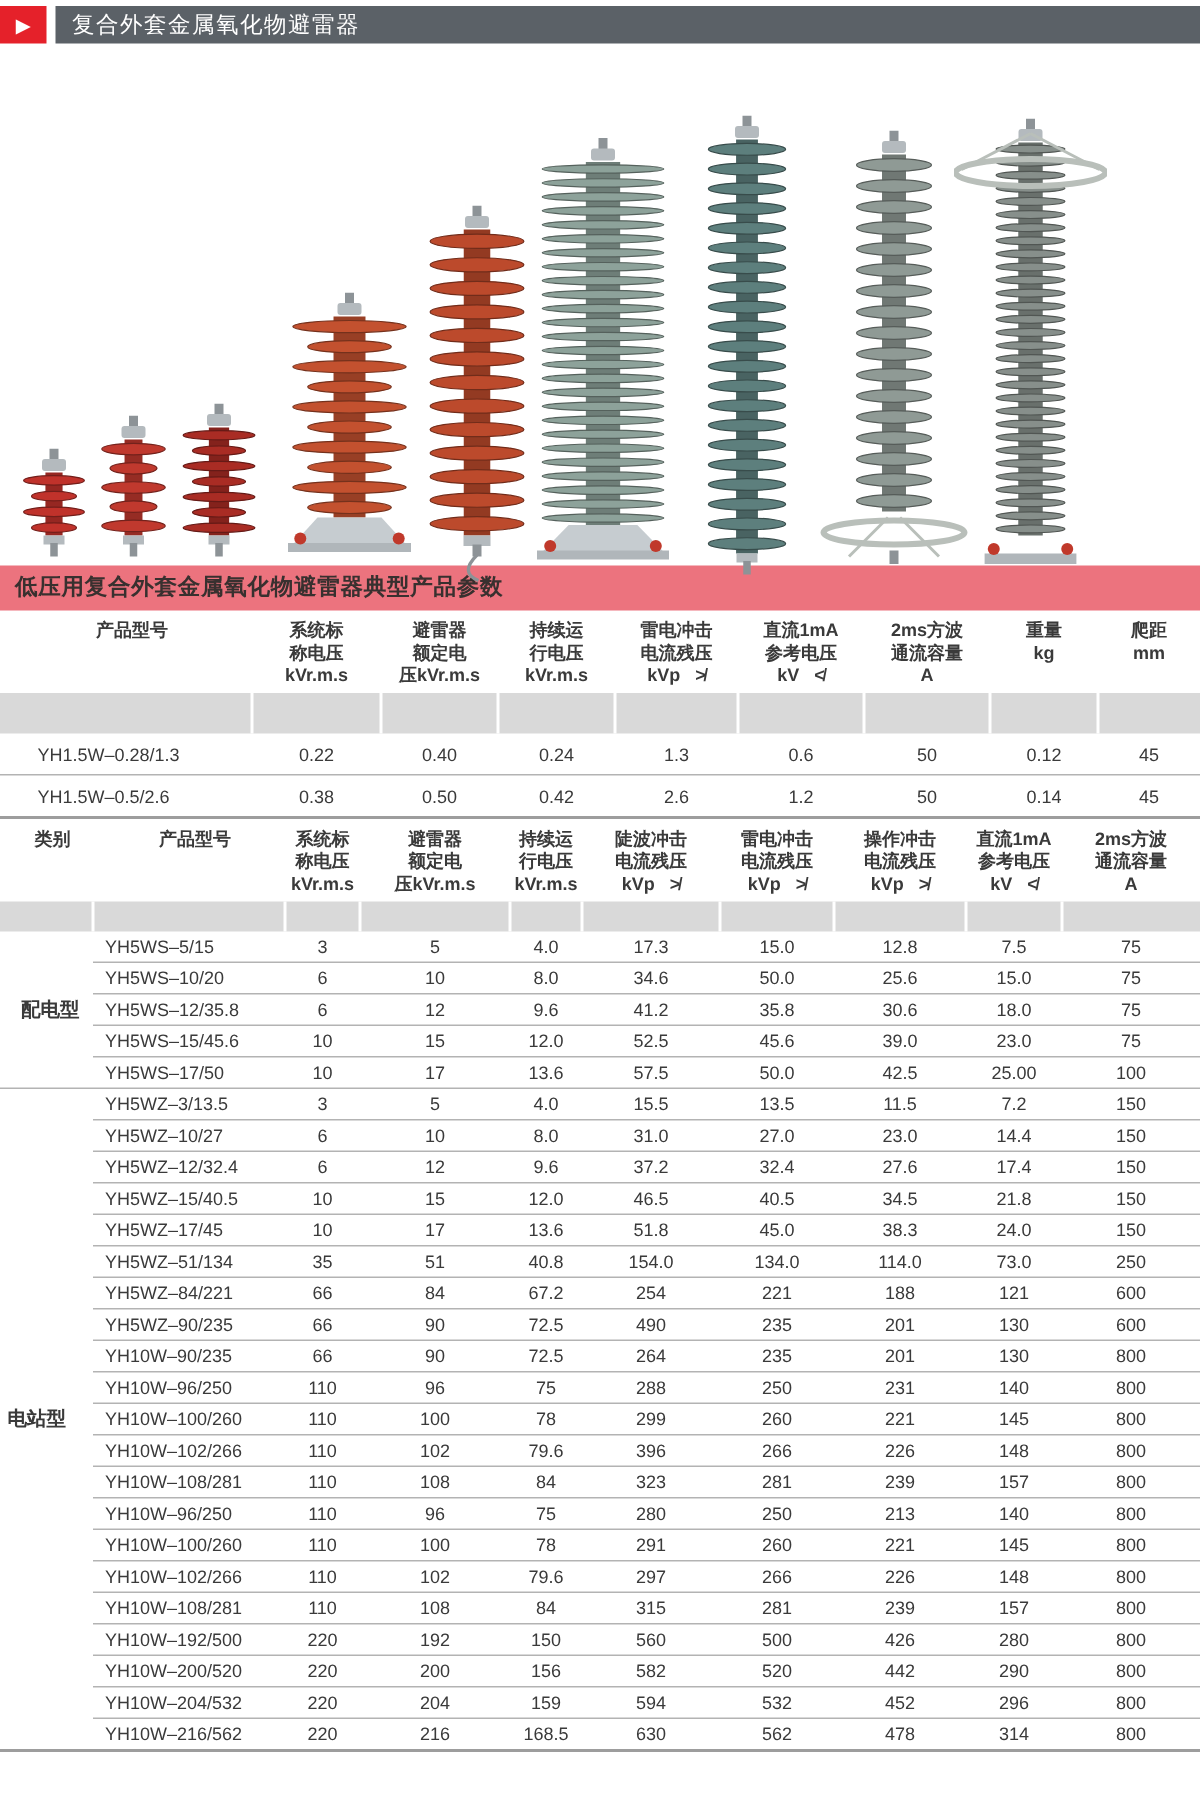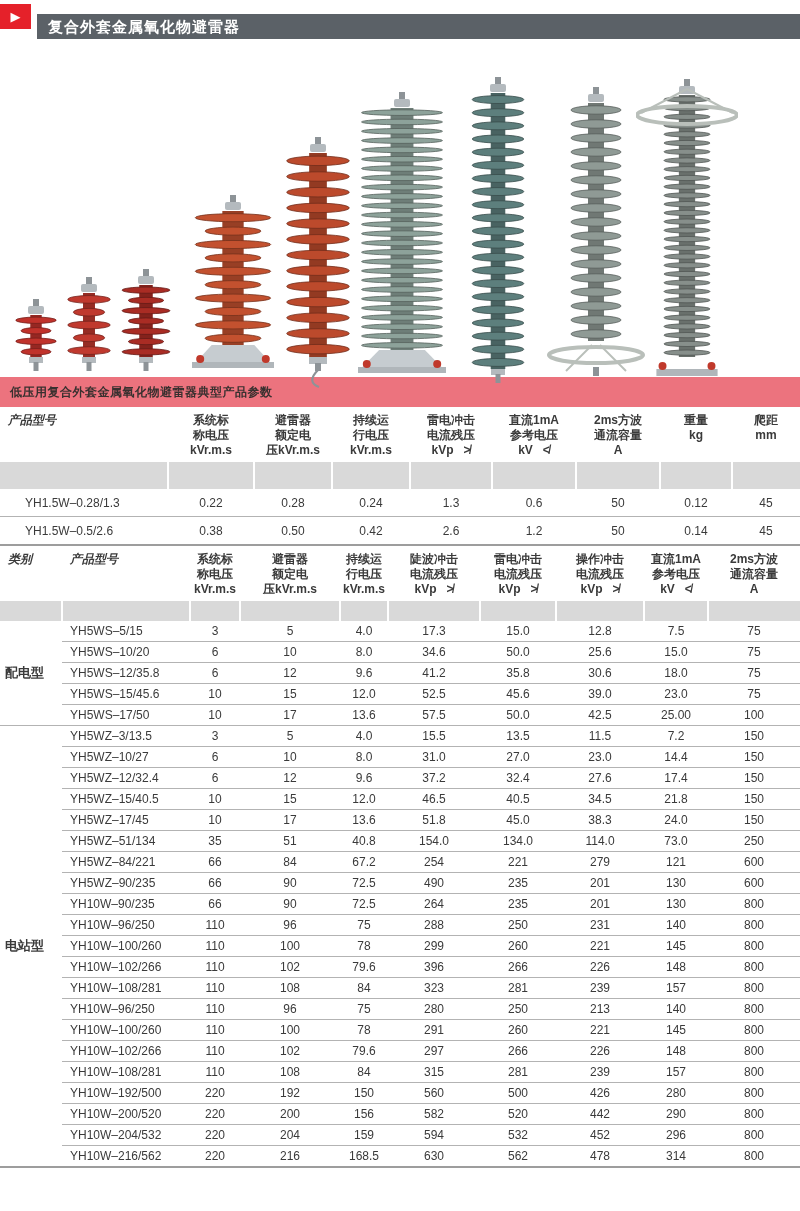--- a/index.html
+++ b/index.html
@@ -4,43 +4,43 @@
 <style>
   html,body{margin:0;padding:0;}
   body{
     width:800px;height:1211px;overflow:hidden;background:#fff;
     font-family:"Liberation Sans","DejaVu Sans",sans-serif;color:#3a3a3a;
   }
   .top-bar{position:relative;margin-top:4px;height:25px;}
   .red-chip{position:absolute;left:0;top:0;width:31px;height:25px;background:#e5212a;
     display:flex;align-items:center;justify-content:center;}
   .red-chip .tri{color:#fff;font-size:13px;line-height:1;}
-  .bar-title{position:absolute;left:37px;right:0;top:10px;height:25px;background:#5b6167;
-    color:#fff;font-weight:bold;font-size:15px;line-height:25px;padding-left:11px;letter-spacing:1px;}
+  .bar-title{position:absolute;left:37px;right:0;top:0;height:25px;background:#5b6167;
+    color:#fff;font-weight:normal;font-size:15px;line-height:25px;padding-left:11px;letter-spacing:1px;}
   .products{position:relative;height:330px;margin-top:8px;}
   .product{position:absolute;}
-  .sec-bar{height:30px;background:#ec737e;color:#38302f;font-weight:bold;font-size:12px;
+  .sec-bar{height:30px;background:#ec737e;color:#38302f;font-weight:bold;font-size:15px;
     line-height:30px;padding-left:10px;letter-spacing:0.5px;}
   .sec1{margin-top:10px;}
   .sec2{margin-top:30px;}
   table{border-collapse:collapse;width:800px;table-layout:fixed;border-bottom:2px solid #9d9d9d;}
   th{font-weight:bold;font-size:12px;vertical-align:top;white-space:pre-wrap;
     padding:6px 0 4px;line-height:15px;}
-  th.left{text-align:left;padding-left:8px;font-style:italic;}
+  th.left{text-align:center;padding-left:8px;}
   tr.strip td{height:5px;background:#d9d9d9;border:none;border-left:2px solid #fff;
     border-right:2px solid #fff;padding:0;}
   tr.strip td:first-child{border-left:none;}
   tr.strip td:last-child{border-right:none;}
   td{font-size:12px;text-align:center;border-bottom:1px solid #b3b3b3;padding:0;}
   #t1 td{height:27px;}
   #t2 td{height:20px;line-height:20px;}
   td.model{text-align:left;padding-left:25px;}
   #t2 td.model{padding-left:8px;}
   td.cat{font-weight:bold;border-bottom:none;vertical-align:middle;font-size:13px;text-align:left;padding-left:5px;}
-  td.cat.g1{border-bottom:1px solid #b3b3b3;}
+  td.cat.g1{border-bottom:1px solid #b3b3b3;text-align:center;}
   tbody tr.lastrow td{border-bottom:none;}
 </style>
 </head>
 <body>
 
 <div class="page">
 
   <header class="top-bar">
     <div class="red-chip">
       <span class="tri">▶</span>
@@ -309,21 +309,21 @@
             <td></td>
             <td></td>
             <td></td>
             <td></td>
           </tr>
         </thead>
       <tbody>
           <tr>
             <td class="model">YH1.5W–0.28/1.3</td>
             <td>0.22</td>
-            <td>0.28</td>
+            <td>0.40</td>
             <td>0.24</td>
             <td>1.3</td>
             <td>0.6</td>
             <td>50</td>
             <td>0.12</td>
             <td>45</td>
           </tr>
           <tr class="lastrow">
             <td class="model">YH1.5W–0.5/2.6</td>
             <td>0.38</td>
@@ -519,21 +519,21 @@
             <td>73.0</td>
             <td>250</td>
           </tr>
           <tr>
             <td class="model">YH5WZ–84/221</td>
             <td>66</td>
             <td>84</td>
             <td>67.2</td>
             <td>254</td>
             <td>221</td>
-            <td>279</td>
+            <td>188</td>
             <td>121</td>
             <td>600</td>
           </tr>
           <tr>
             <td class="model">YH5WZ–90/235</td>
             <td>66</td>
             <td>90</td>
             <td>72.5</td>
             <td>490</td>
             <td>235</td>

